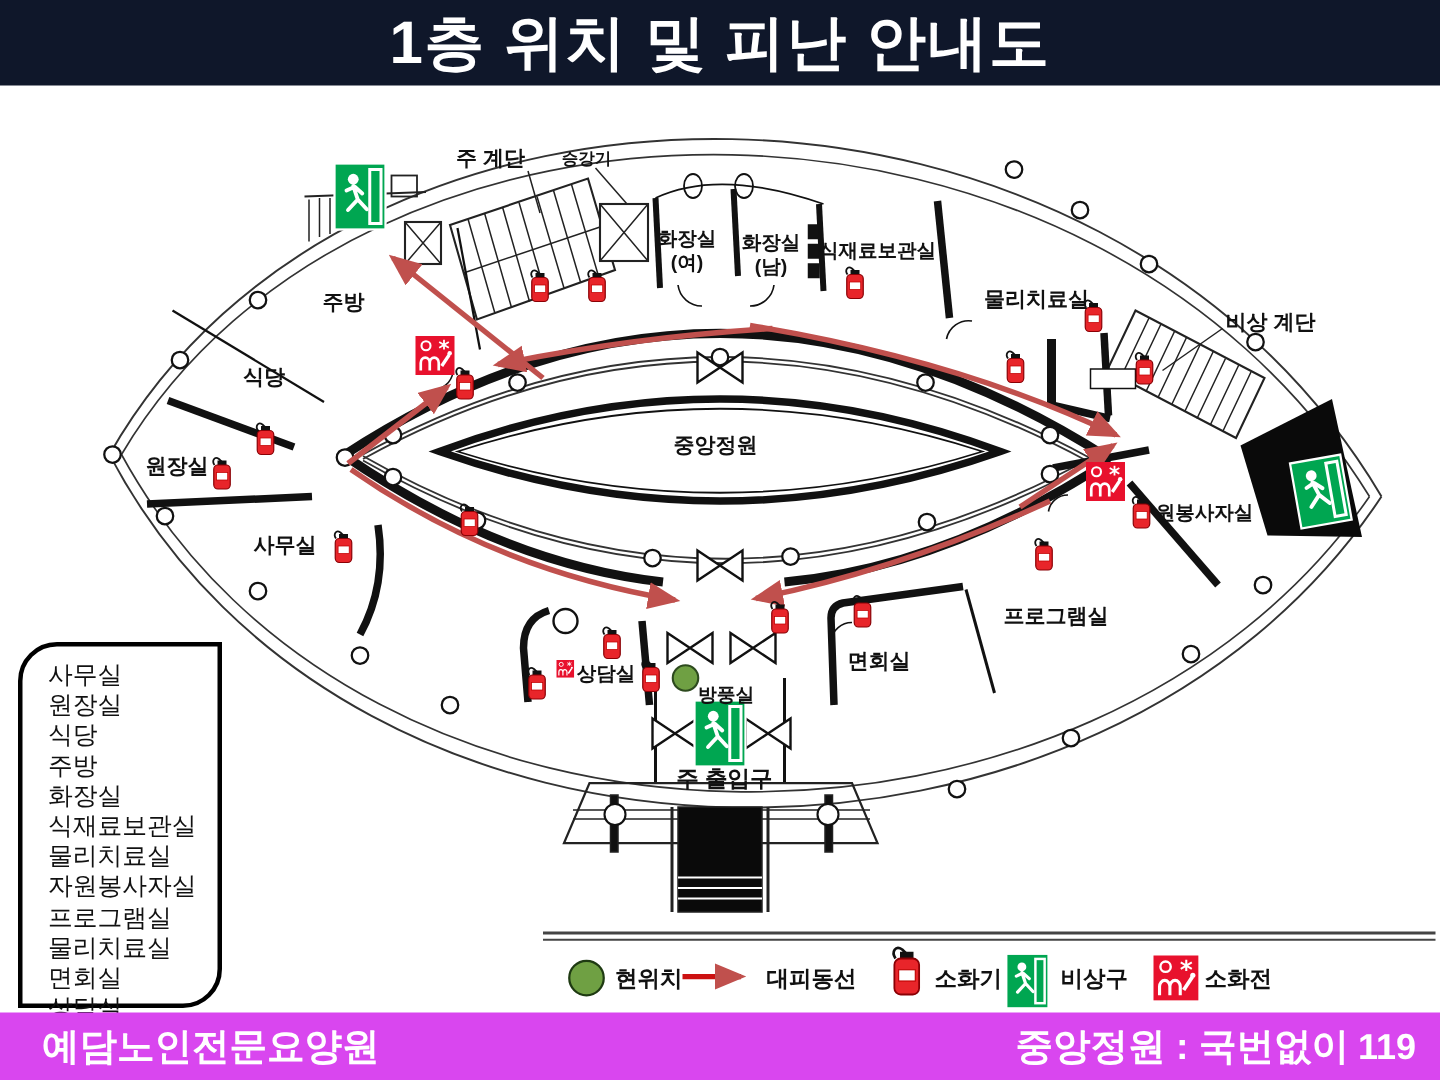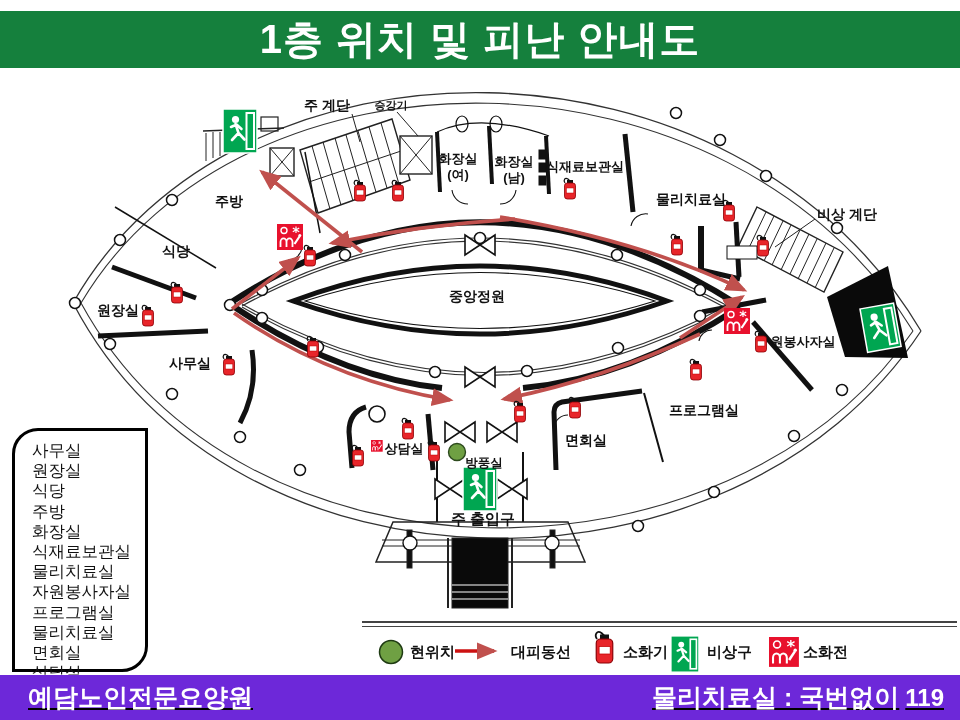--- a/index.html
+++ b/index.html
@@ -1,23 +1,23 @@
 <!DOCTYPE html>
 <html><head>
 <meta charset="utf-8">
 <style>
   html,body{margin:0;padding:0;background:#fff;}
   .stage{position:relative;width:960px;height:720px;background:#fff;overflow:hidden;
          font-family:"Liberation Sans","DejaVu Sans",sans-serif;}
   .stage svg{position:absolute;left:0;top:0;z-index:1;}
-  .titlebar{position:absolute;left:0;top:11px;width:960px;height:57px;background:#15803d;z-index:3;
+  .titlebar{position:absolute;left:0;top:0;width:960px;height:57px;background:#0f172a;z-index:3;
             display:flex;align-items:center;justify-content:center;}
   .titlebar .t{color:#fff;font-size:40px;font-weight:bold;letter-spacing:1px;}
-  .footerbar{position:absolute;left:0;bottom:0;width:960px;height:45px;background:#6d28d9;z-index:3;
-             display:flex;align-items:center;text-decoration:underline;}
+  .footerbar{position:absolute;left:0;bottom:0;width:960px;height:45px;background:#d946ef;z-index:3;
+             display:flex;align-items:center;}
   .footerbar .fl{color:#fff;font-size:25px;font-weight:bold;margin-left:28px;}
   .footerbar .fr{color:#fff;margin-left:auto;margin-right:16px;display:flex;align-items:baseline;gap:6px;}
   .footerbar .fr .k{font-size:25px;font-weight:bold;}
   .footerbar .fr .n{font-size:24px;font-weight:bold;}
   .roomlist{position:absolute;left:12px;top:428px;width:136px;height:244px;background:#fff;
             border:3px solid #000;border-radius:26px 0 26px 0;z-index:2;
             padding:9px 0 0 17px;box-sizing:border-box;}
   .roomlist div{font-size:16.5px;line-height:20.2px;color:#111;white-space:nowrap;}
   text{font-family:"Liberation Sans","DejaVu Sans",sans-serif;fill:#111;}
   .rl{font-weight:bold;}
@@ -327,18 +327,18 @@
       <g transform="translate(769,637) scale(1.15)">
           <use href="#hyd"></use>
         </g>
       <text x="803" y="657" font-size="15" font-weight="bold">소화전</text>
     </g>
   </svg>
 
   <div class="footerbar">
     <span class="fl">예담노인전문요양원</span>
     <span class="fr">
-      <span class="k">물리치료실 : 국번없이</span>
+      <span class="k">중앙정원 : 국번없이</span>
       <span class="n">119</span>
     </span>
   </div>
 
 </div>
 
 </body></html>

